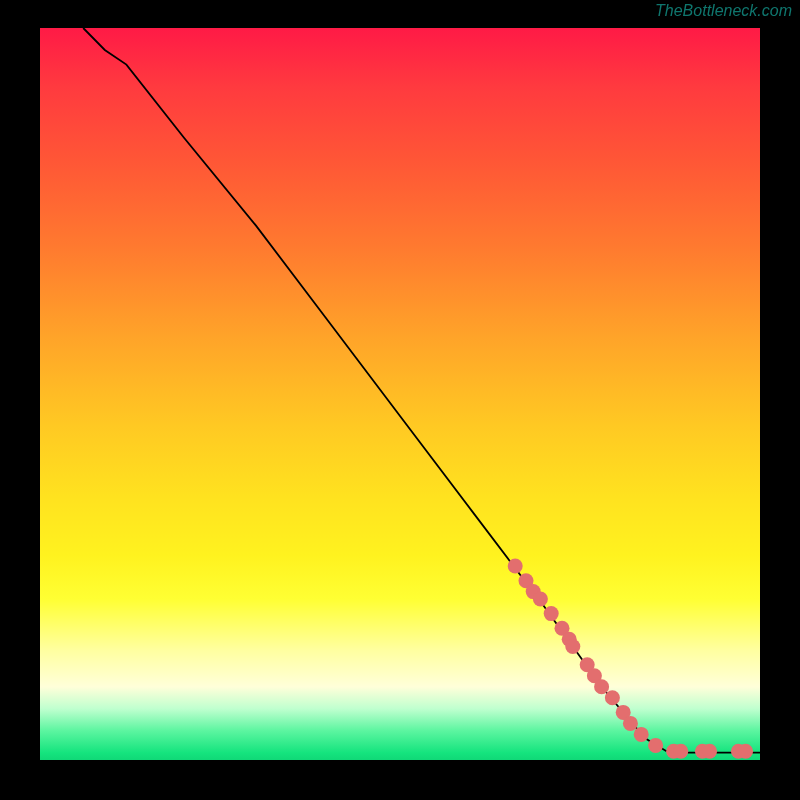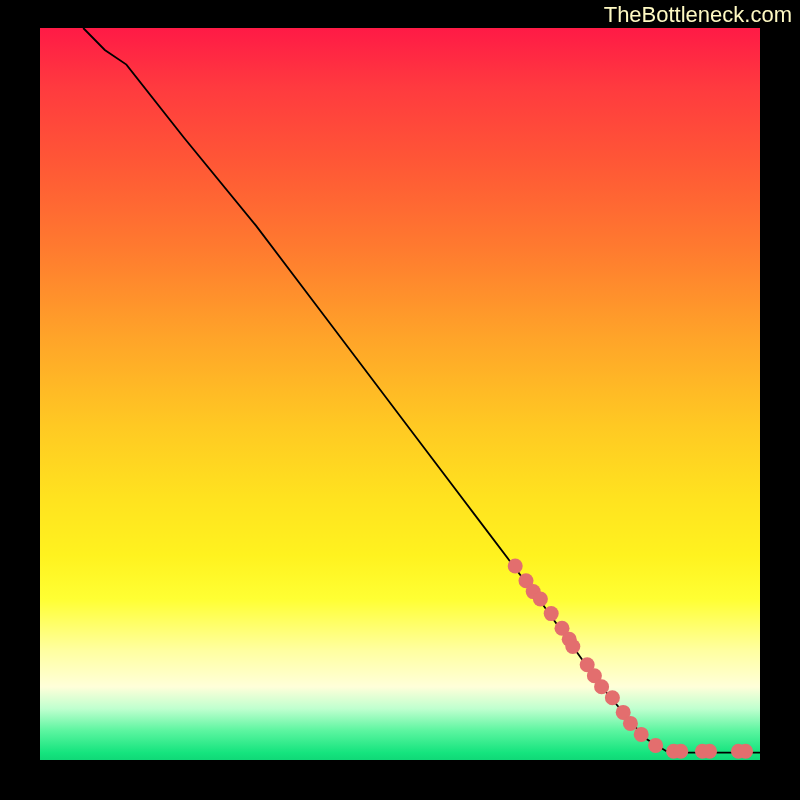--- a/index.html
+++ b/index.html
@@ -8,25 +8,26 @@
     height: 800px;
     background: #000;
     position: relative;
     font-family: Arial, Helvetica, sans-serif;
     overflow: hidden;
   }
   .watermark {
     position: absolute;
     top: 2px;
     right: 8px;
-    font-size: 22px;
+    font-size: 16px;
     font-weight: 500;
-    color: #fef9c3;
+    color: #0f766e;
     letter-spacing: 0px;
     z-index: 20;
+    font-style: italic;
   }
   .plot-frame {
     position: absolute;
     left: 40px;
     top: 28px;
     width: 720px;
     height: 732px;
     background: #000;
   }
   .gradient-bg {

